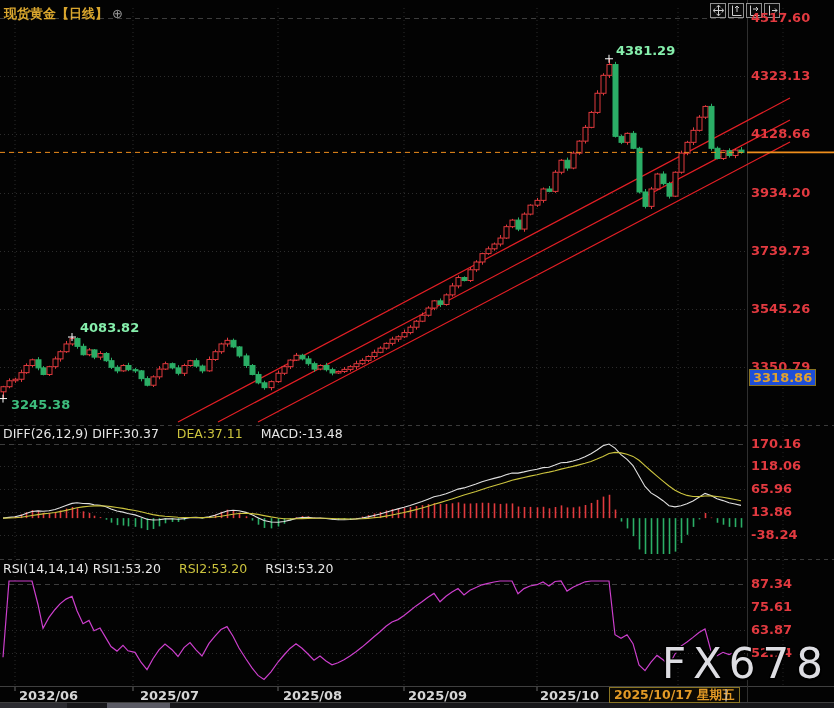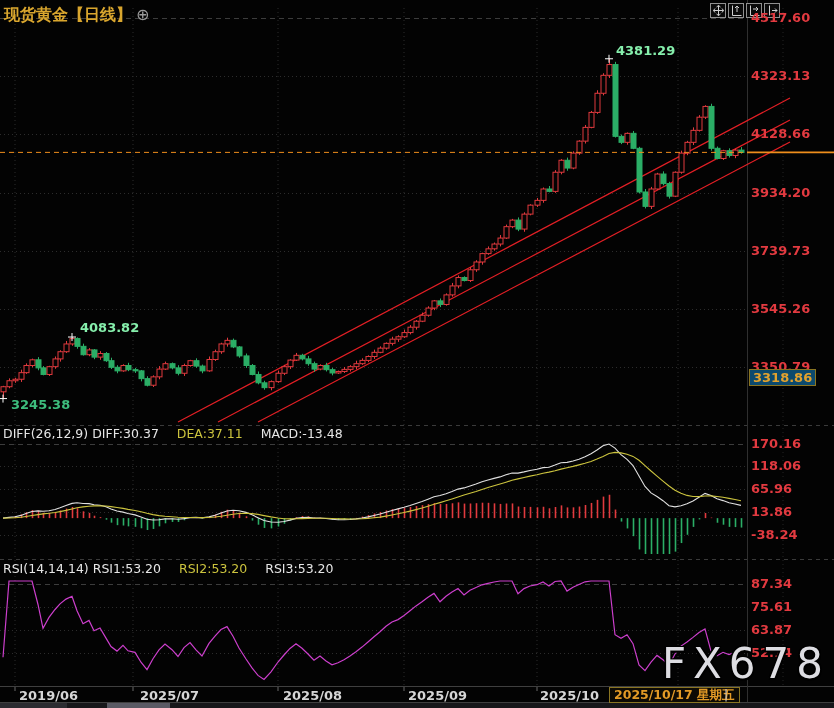--- a/index.html
+++ b/index.html
@@ -1,26 +1,26 @@
 <!DOCTYPE html>
 <html><head>
 <meta charset="utf-8">
 <style>
   html,body{margin:0;padding:0;background:#000;}
   #app{position:relative;width:834px;height:708px;background:#030303;overflow:hidden;
        font-family:"DejaVu Sans","Liberation Sans",sans-serif;}
   #chart-svg{position:absolute;left:0;top:0;}
   .abs{position:absolute;white-space:nowrap;}
-  .title{left:4px;top:5px;font-size:16px;font-weight:700;color:#d9a62e;}
+  .title{left:4px;top:5px;font-size:13px;font-weight:700;color:#d9a62e;}
   .title .plus{color:#9a9a9a;font-weight:400;margin-left:4px;}
   .toolbar{right:54px;top:3px;display:flex;gap:2px;}
   .tbtn{width:14px;height:13px;border:1px solid #8f8f8f;display:flex;align-items:center;
         justify-content:center;color:#cfcfcf;font-size:9px;line-height:9px;background:#0a0a0a;}
   .ptick{font-size:13px;font-weight:700;color:#e23a40;letter-spacing:0px;}
-  .pbox{font-size:13px;font-weight:700;color:#e2a22e;border:1px solid #8a7522;background:#0c4a6e;
+  .pbox{font-size:13px;font-weight:700;color:#e2a22e;border:1px solid #8a7522;background:#1d4ed8;
         padding:0 3px;line-height:15px;}
   .ind-header{font-size:12.5px;font-weight:400;color:#e6e6e6;left:3px;}
   .ind-header .y{color:#cbc33e;margin-left:14px;}
   .ind-header .m{color:#e5e5e5;margin-left:14px;margin-top:44px;}
   .mon{font-size:13px;font-weight:700;color:#d6d6d6;top:688px;}
   .datebox{top:687px;font-size:12.5px;font-weight:700;color:#e39a26;border:1px solid #8a7522;
            background:#0d0a04;line-height:14px;padding:0 4px;}
   .cursor{top:688px;color:#cfcfcf;font-size:12px;}
   .marker-label{font-size:13px;font-weight:700;}
   .red{color:#86efac;} .green{color:#3dbd7d;}
@@ -508,21 +508,21 @@
       <div class="abs ptick" style="left: 751px; top: 504px;">13.86</div>
       <div class="abs ptick" style="left: 751px; top: 527px;">-38.24</div>
       <div class="abs ptick" style="left: 751px; top: 576px;">87.34</div>
       <div class="abs ptick" style="left: 751px; top: 599px;">75.61</div>
       <div class="abs ptick" style="left: 751px; top: 622px;">63.87</div>
       <div class="abs ptick" style="left: 751px; top: 645px;">52.14</div>
       <div class="abs pbox" style="left: 749px; top: 369px;">3318.86</div>
       <div class="abs marker-label red" style="left: 616px; top: 43px;">4381.29</div>
       <div class="abs marker-label red" style="left: 80px; top: 320px;">4083.82</div>
       <div class="abs marker-label green" style="left: 11px; top: 397px;">3245.38</div>
-      <div class="abs mon" style="left: 19px; top: 688px;">2019/06</div>
+      <div class="abs mon" style="left: 19px; top: 688px;">2032/06</div>
       <div class="abs mon" style="left: 140px; top: 688px;">2025/07</div>
       <div class="abs mon" style="left: 283px; top: 688px;">2025/08</div>
       <div class="abs mon" style="left: 408px; top: 688px;">2025/09</div>
       <div class="abs mon" style="left: 540px; top: 688px;">2025/10</div>
     </div>
 
   <div class="abs datebox" style="left:609px;">2025/10/17 星期五</div>
   <div class="abs cursor" style="left:724px;">|</div>
 
   <div class="abs watermark">FX678</div>

